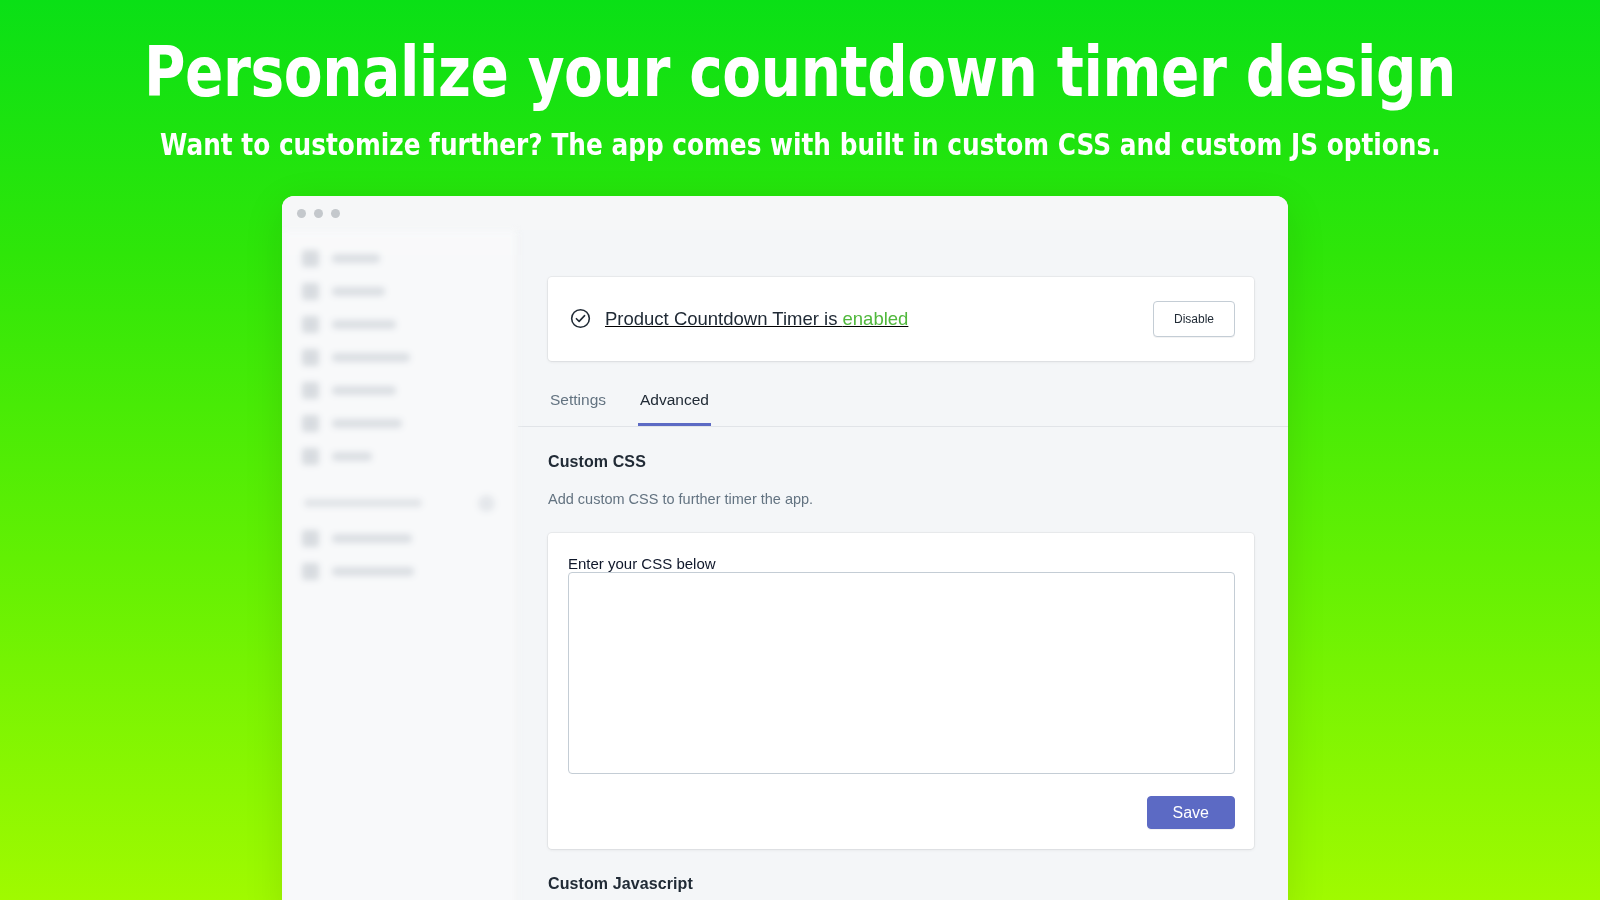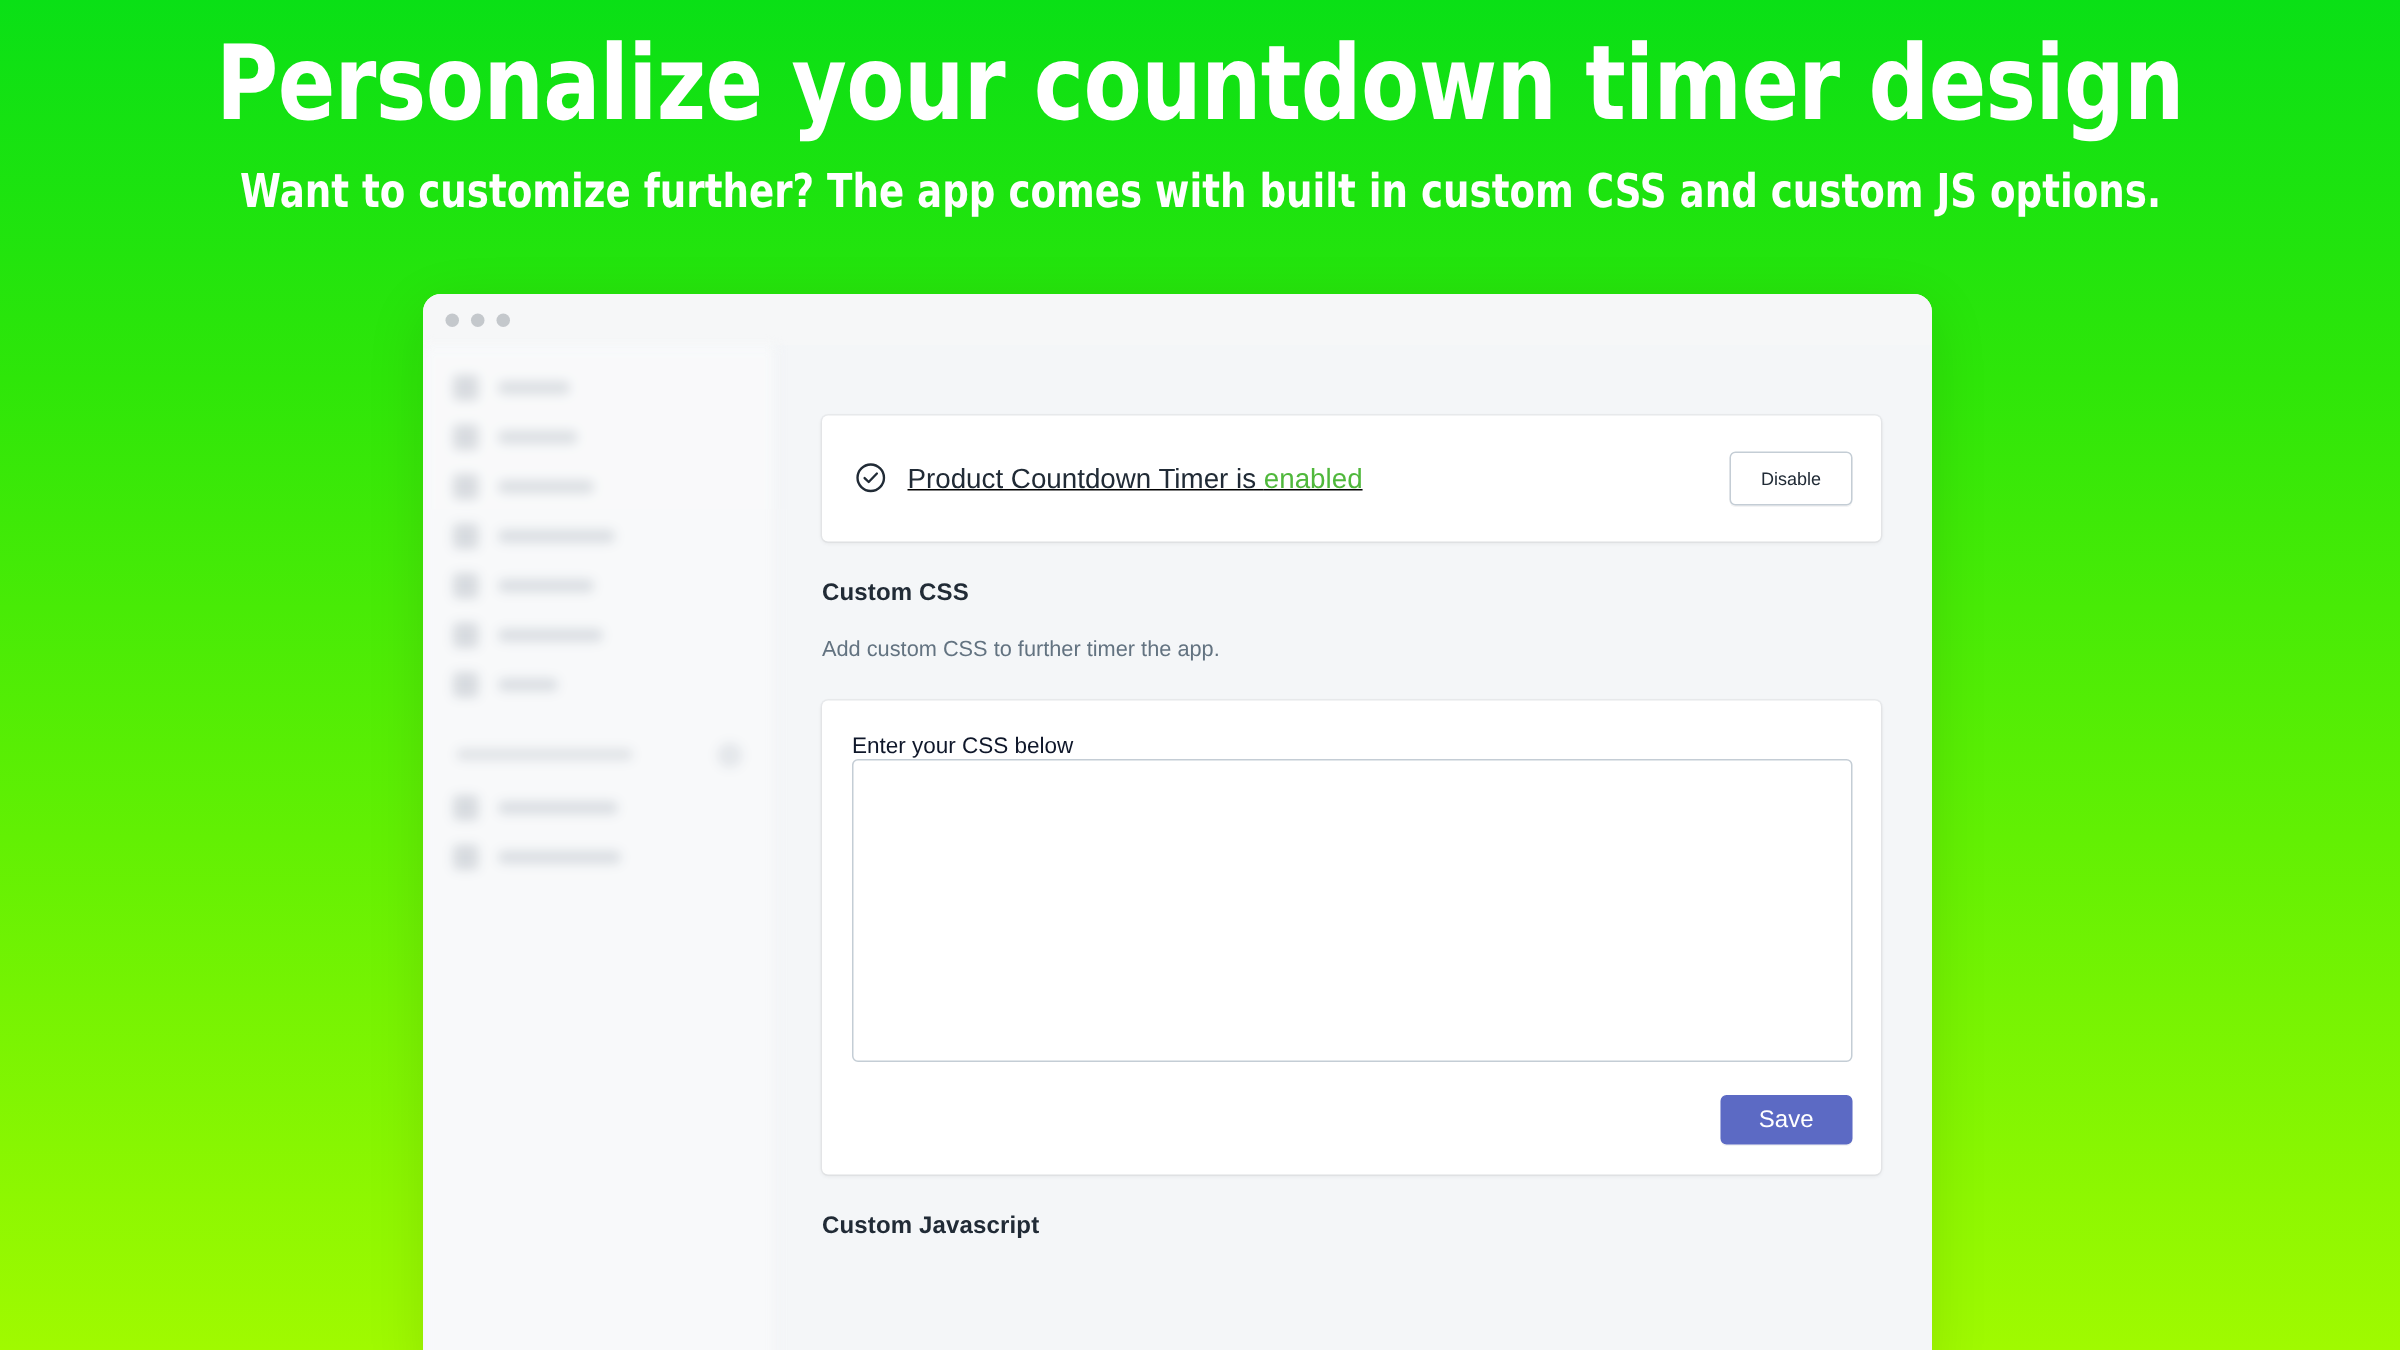--- a/index.html
+++ b/index.html
@@ -16,21 +16,21 @@
     position: relative;
     width: 1600px;
     height: 900px;
     background: linear-gradient(180deg, #0ae016 0%, #2ee609 28%, #62f003 62%, #a0fa00 100%);
     overflow: hidden;
   }
 
   
   .headline-block {
     position: absolute;
-    top: 0;
+    top: 16px;
     left: 0;
     width: 1600px;
     padding-top: 22px;
     text-align: center;
   }
 
   .promo-title {
     color: #ffffff;
     font-family: "DejaVu Sans", sans-serif;
     font-weight: 700;
@@ -384,20 +384,24 @@
             <div class="status-left">
               <svg class="check-icon" viewBox="0 0 20 20">
                 <circle cx="10" cy="10" r="8.4" fill="none" stroke="#212b36" stroke-width="1.5"></circle>
                 <path d="M6.1 10.2 L8.7 12.7 L13.9 7.3" fill="none" stroke="#212b36" stroke-width="1.5" stroke-linecap="round" stroke-linejoin="round"></path>
               </svg>
               <div class="status-text"><span>Product Countdown Timer is </span><span class="enabled">enabled</span></div>
             </div>
             <button class="disable-btn">Disable</button>
           </div>
 
+          <div class="tabs-wrap">
+            <div class="tab">Settings</div>
+            <div class="tab active">Advanced</div>
+          </div>
 
           <section class="section-block">
             <h2 class="section-title">Custom CSS</h2>
             <p class="section-desc">Add custom CSS to further timer the app.</p>
 
             <div class="panel-card">
               <div class="field-label">Enter your CSS below</div>
               <textarea class="code-area" placeholder="" style=""></textarea>
               <div class="card-actions">
                 <button class="save-btn">Save</button>

